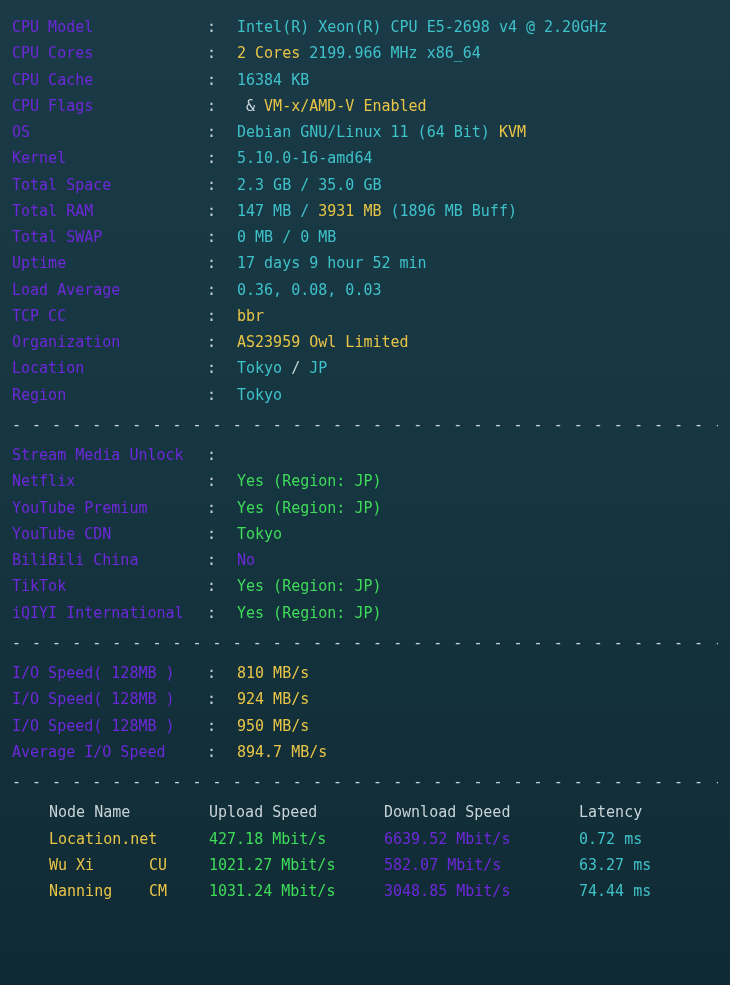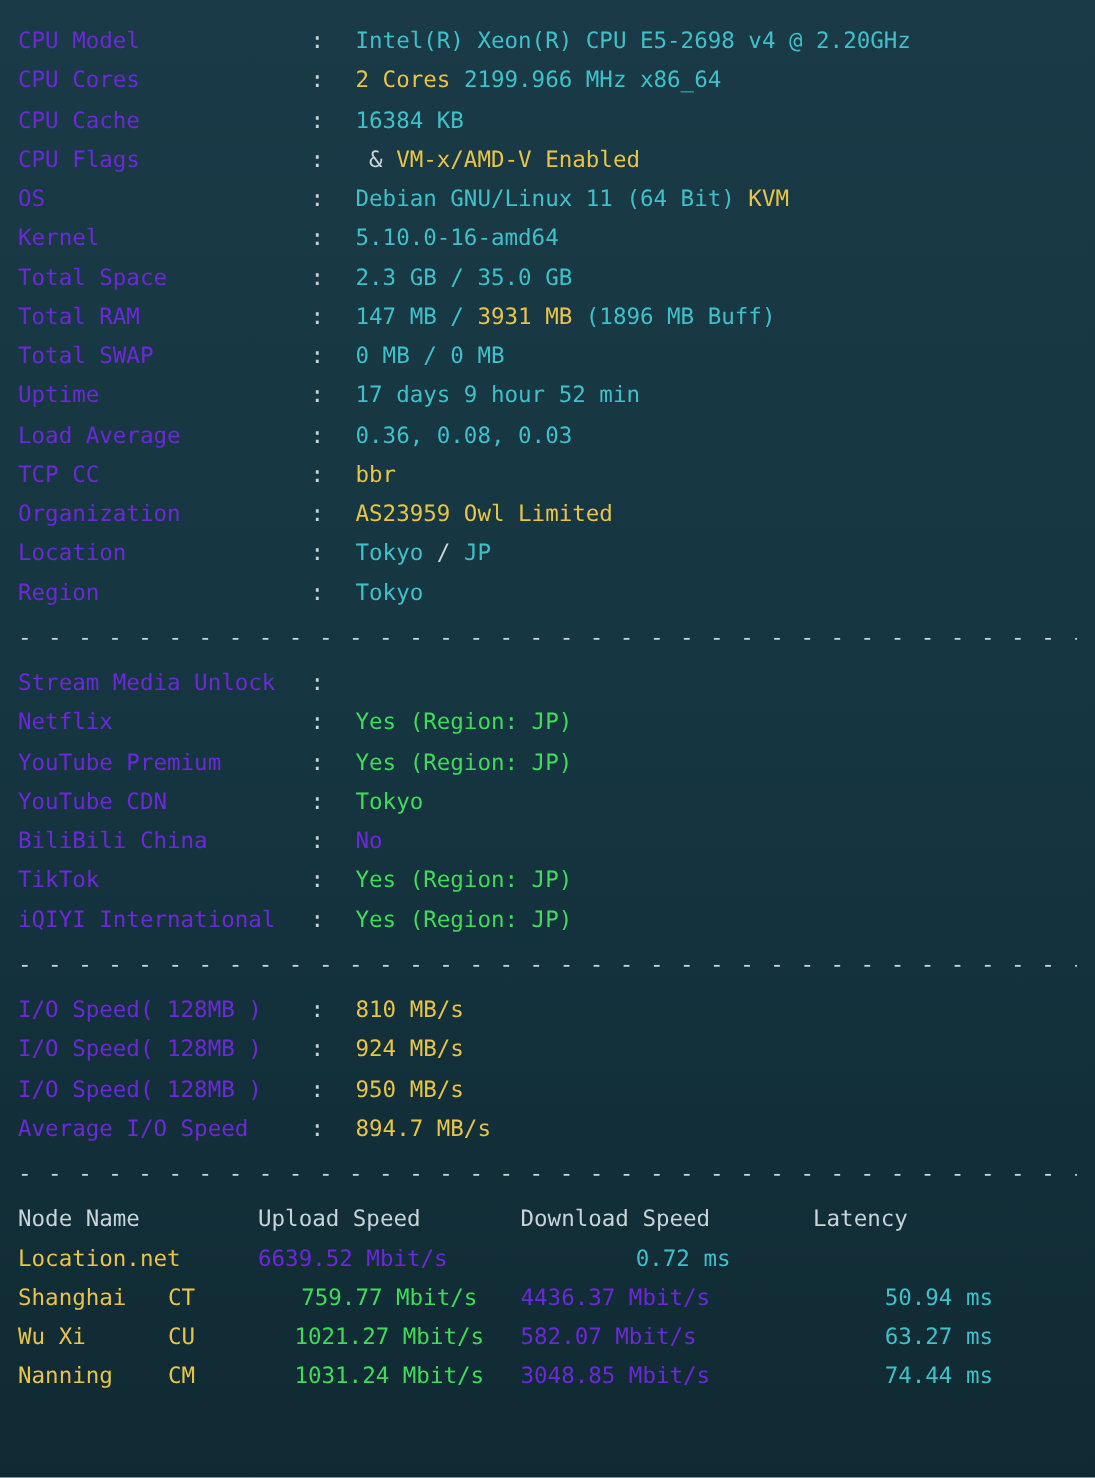--- a/index.html
+++ b/index.html
@@ -21,35 +21,36 @@
   .label {
     display: inline-block;
     width: 195px;
     color: #6d28d9;
   }
   .colon {
     display: inline-block;
     width: 30px;
     color: #c8d4d8;
   }
-  .cyan { color: #3fc1c9; text-align: right; }
+  .cyan { color: #3fc1c9; }
   .yellow { color: #e8c547; }
-  .green { color: #3fdc5a; text-align: center; }
+  .green { color: #3fdc5a; }
   .red { color: #6d28d9; }
   .white { color: #c8d4d8; }
   .sep {
     color: #c8d4d8;
     letter-spacing: 1px;
     overflow: hidden;
     white-space: nowrap;
     margin: 4px 0;
   }
   .speed-row {
     display: flex;
     white-space: pre;
+    margin-left: 37px;
   }
   .col-node { width: 160px; }
   .col-upload { width: 175px; }
   .col-download { width: 195px; }
   .col-latency { width: 120px; }
   .provider { display:inline-block; width:30px; text-align:left; }
 </style>
 </head>
 <body>
 
@@ -204,17 +205,16 @@
 
 <div class="sep">- - - - - - - - - - - - - - - - - - - - - - - - - - - - - - - - - - - - - - - - - - - - - - - -</div>
 
 <div class="speed-row">
   <span class="col-node white">Node Name</span>
   <span class="col-upload white">Upload Speed</span>
   <span class="col-download white">Download Speed</span>
   <span class="col-latency white">Latency</span>
 </div>
 <div id="speed-rows">
-    <div class="speed-row"><span class="col-node yellow">Location.net</span><span class="col-download red">6639.52 Mbit/s</span><span class="col-latency cyan">0.72 ms</span></div>
-    <div class="speed-row"><span class="col-node yellow"><span style="display: inline-block; width: 100px;">Shanghai</span><span class="provider">CT</span></span><span class="col-upload green">759.77 Mbit/s</span><span class="col-download red">4436.37 Mbit/s</span><span class="col-latency cyan">50.94 ms</span></div>
+    <div class="speed-row"><span class="col-node yellow">Location.net</span><span class="col-upload green">427.18 Mbit/s</span><span class="col-download red">6639.52 Mbit/s</span><span class="col-latency cyan">0.72 ms</span></div>
     <div class="speed-row"><span class="col-node yellow"><span style="display: inline-block; width: 100px;">Wu Xi</span><span class="provider">CU</span></span><span class="col-upload green">1021.27 Mbit/s</span><span class="col-download red">582.07 Mbit/s</span><span class="col-latency cyan">63.27 ms</span></div>
     <div class="speed-row"><span class="col-node yellow"><span style="display: inline-block; width: 100px;">Nanning</span><span class="provider">CM</span></span><span class="col-upload green">1031.24 Mbit/s</span><span class="col-download red">3048.85 Mbit/s</span><span class="col-latency cyan">74.44 ms</span></div>
   </div>
 
 </body></html>

